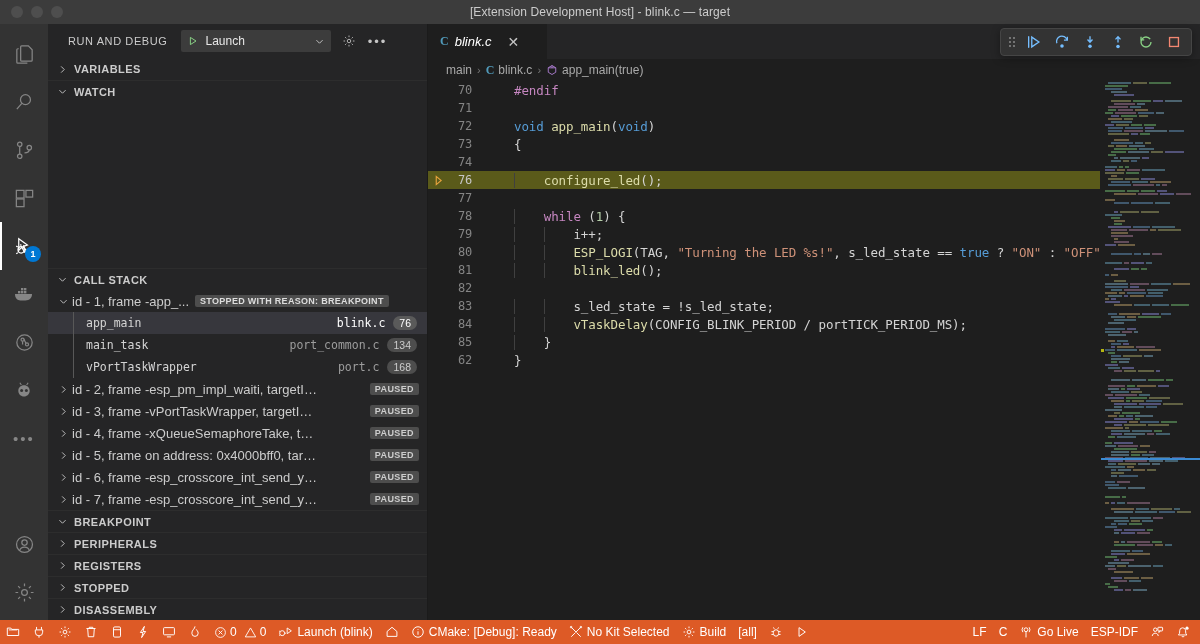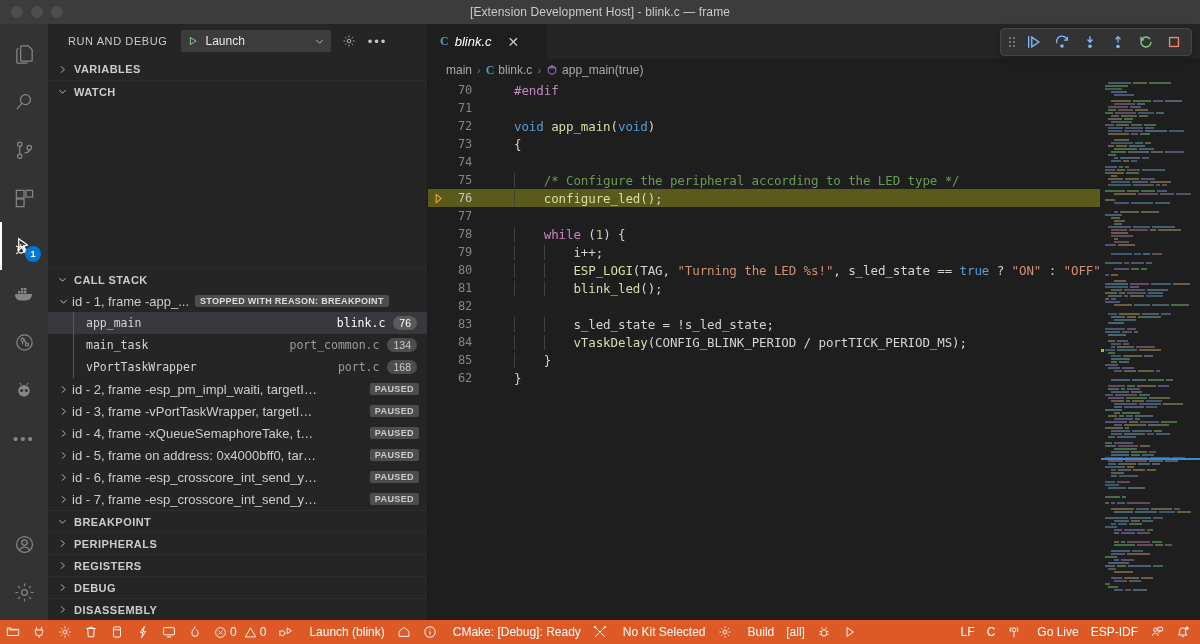--- a/index.html
+++ b/index.html
@@ -179,38 +179,38 @@
   .mm-seg { height: 2px; display: block; opacity: .85; }
   .mm-marker { position: absolute; left: 0; width: 3px; height: 3px; background: #b5b510; }
   .mm-current { position: absolute; left: 0; right: 0; height: 2px; background: #3b8bd4; }
   .scrollbar-deco { position: absolute; right: 0; top: 0; width: 14px; bottom: 0; }
 
   
   .statusbar {
     height: 24px; background: #dd5a26; display: flex; align-items: center; flex: none;
     font-size: 12px; color: #ffffff;
   }
-  .sb-seg { display: flex; align-items: center; gap: 16px; padding: 0 6px; height: 24px; white-space: nowrap; }
+  .sb-seg { display: flex; align-items: center; gap: 4px; padding: 0 6px; height: 24px; white-space: nowrap; }
   .sb-spacer { flex: 1; }
   .sb-ico { display: inline-flex; align-items: center; justify-content: center; }
 
   svg { display: block; }
 </style>
 </head>
 <body>
 
 <div class="app">
 
   <div class="titlebar">
     <div class="traffic">
       <i></i>
       <i></i>
       <i></i>
     </div>
-    <div class="title-text">[Extension Development Host] - blink.c — frame</div>
+    <div class="title-text">[Extension Development Host] - blink.c — target</div>
   </div>
 
   <div class="body">
 
     <div class="activitybar">
       <div class="ab-top">
 
         <div class="ab-item">
           <span>
             <svg width="23" height="23" viewBox="0 0 24 24" fill="none" stroke="currentColor" stroke-width="1.3">
@@ -487,21 +487,21 @@
               </svg>
             </span>
           <span class="label">REGISTERS</span>
         </div>
         <div class="section-header">
           <span class="chev">
               <svg width="11" height="11" viewBox="0 0 16 16" fill="none" stroke="currentColor" stroke-width="1.3">
                 <path d="M6 3.5L10.5 8 6 12.5"></path>
               </svg>
             </span>
-          <span class="label">DEBUG</span>
+          <span class="label">STOPPED</span>
         </div>
         <div class="section-header">
           <span class="chev">
               <svg width="11" height="11" viewBox="0 0 16 16" fill="none" stroke="currentColor" stroke-width="1.3">
                 <path d="M6 3.5L10.5 8 6 12.5"></path>
               </svg>
             </span>
           <span class="label">DISASSEMBLY</span>
         </div>
       </div>
@@ -619,25 +619,20 @@
             <div class="code-line">
               <div class="gutter-bp"></div>
               <div class="lineno">73</div>
               <div class="code-text"><span class="tk-pl">{</span></div>
             </div>
             <div class="code-line">
               <div class="gutter-bp"></div>
               <div class="lineno">74</div>
               <div class="code-text"><span class="indent-guide" style="left: 28px;"></span></div>
             </div>
-            <div class="code-line">
-              <div class="gutter-bp"></div>
-              <div class="lineno">75</div>
-              <div class="code-text"><span class="indent-guide" style="left: 28px;"></span><span class="tk-cm">    /* Configure the peripheral according to the LED type */</span></div>
-            </div>
             <div class="code-line highlight">
               <div class="gutter-bp">
                 <svg width="13" height="13" viewBox="0 0 16 16" fill="none" stroke="#e8a33d" stroke-width="1.4">
                   <path d="M4 3v10l6-5z"></path>
                 </svg>
               </div>
               <div class="lineno">76</div>
               <div class="code-text"><span class="indent-guide" style="left: 28px;"></span><span class="tk-pl">    </span><span class="tk-fn">configure_led</span><span class="tk-pl">();</span></div>
             </div>
             <div class="code-line">

